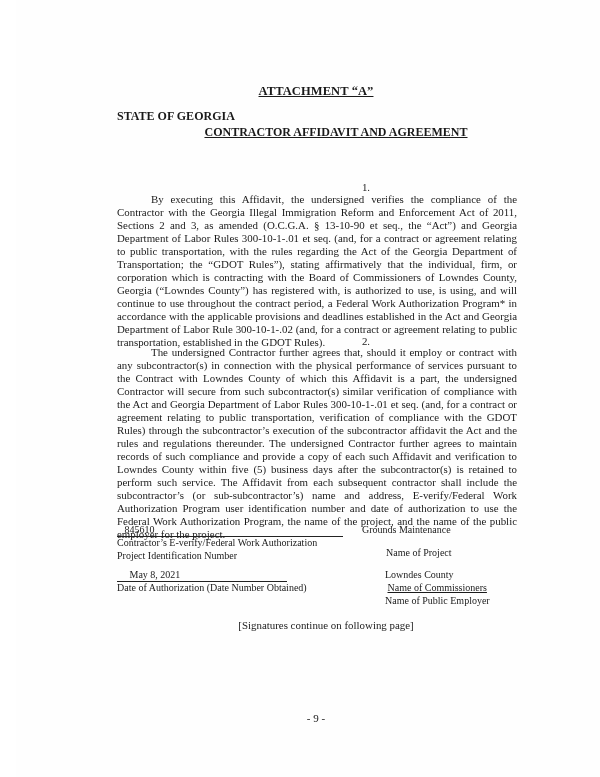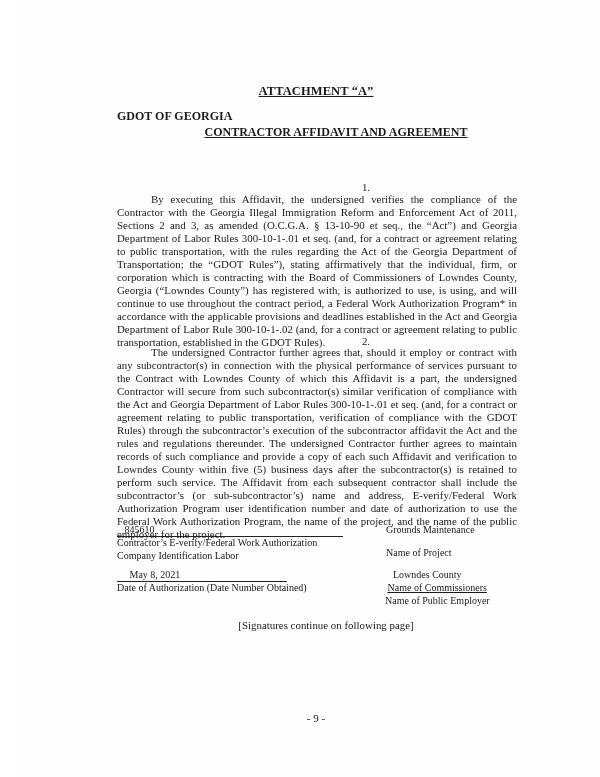--- a/index.html
+++ b/index.html
@@ -76,27 +76,27 @@
       line-height: 13px;
     }
     .sig-line {
       display: inline-block;
       border-bottom: 1px solid #222;
     }
     .s-id { top: 523px; left: 101px; }
     .s-id .sig-line { width: 226px; }
     .s-id-label { top: 536px; left: 101px; }
     .s-id-label2 { top: 549px; left: 101px; }
-    .s-proj { top: 523px; left: 346px; margin-left: 24px; }
+    .s-proj { top: 523px; left: 346px; }
     .s-proj-label { top: 536px; left: 370px; margin-top: 10px; }
 
     .s-date { top: 568px; left: 101px; }
     .s-date .sig-line { width: 170px; }
     .s-date-label { top: 581px; left: 101px; }
-    .s-emp1 { top: 568px; left: 369px; margin-left: 8px; }
+    .s-emp1 { top: 568px; left: 369px; }
     .s-emp2 { top: 581px; left: 369px; }
     .s-emp2 span { text-decoration: underline; }
     .s-emp-label { top: 594px; left: 369px; }
 
     .cont {
       position: absolute;
       top: 619px;
       left: 0; right: 0;
       padding-left: 20px;
       text-align: center;
@@ -109,35 +109,35 @@
       text-align: center;
       font-size: 11px;
     }
   </style>
 </head>
 <body>
 
 <div class="page">
 
   <div class="title">ATTACHMENT “A”</div>
-  <div class="state">GDOT OF GEORGIA</div>
+  <div class="state">STATE OF GEORGIA</div>
   <div class="subtitle">CONTRACTOR AFFIDAVIT AND AGREEMENT</div>
 
 
   <div class="num num1">1.</div>
   <div class="para p1 indent">By executing this Affidavit, the undersigned verifies the compliance of the Contractor with the Georgia Illegal Immigration Reform and Enforcement Act of 2011, Sections 2 and 3, as amended (O.C.G.A. § 13-10-90 et seq., the “Act”) and Georgia Department of Labor Rules 300-10-1-.01 et seq. (and, for a contract or agreement relating to public transportation, with the rules regarding the Act of the Georgia Department of Transportation; the “GDOT Rules”), stating affirmatively that the individual, firm, or corporation which is contracting with the Board of Commissioners of Lowndes County, Georgia (“Lowndes County”) has registered with, is authorized to use, is using, and will continue to use throughout the contract period, a Federal Work Authorization Program* in accordance with the applicable provisions and deadlines established in the Act and Georgia Department of Labor Rule 300-10-1-.02 (and, for a contract or agreement relating to public transportation, established in the GDOT Rules).</div>
 
   <div class="num num2">2.</div>
   <div class="para p2 indent">The undersigned Contractor further agrees that, should it employ or contract with any subcontractor(s) in connection with the physical performance of services pursuant to the Contract with Lowndes County of which this Affidavit is a part, the undersigned Contractor will secure from such subcontractor(s) similar verification of compliance with the Act and Georgia Department of Labor Rules 300-10-1-.01 et seq. (and, for a contract or agreement relating to public transportation, verification of compliance with the GDOT Rules) through the subcontractor’s execution of the subcontractor affidavit the Act and the rules and regulations thereunder.  The undersigned Contractor further agrees to maintain records of such compliance and provide a copy of each such Affidavit and verification to Lowndes County within five (5) business days after the subcontractor(s) is retained to perform such service.  The Affidavit from each subsequent contractor shall include the subcontractor’s (or sub-subcontractor’s) name and address, E-verify/Federal Work Authorization Program user identification number and date of authorization to use the Federal Work Authorization Program, the name of the project, and the name of the public employer for the project.</div>
 
   <div class="sig s-id">
     <span class="sig-line">&nbsp;&nbsp;&nbsp;<span>845610</span></span>
   </div>
   <div class="sig s-id-label">Contractor’s E-verify/Federal Work Authorization</div>
-  <div class="sig s-id-label2">Company Identification Labor</div>
+  <div class="sig s-id-label2">Project Identification Number</div>
 
   <div class="sig s-proj">Grounds Maintenance</div>
   <div class="sig s-proj-label">Name of Project</div>
 
   <div class="sig s-date">
     <span class="sig-line">&nbsp;&nbsp;&nbsp;&nbsp;&nbsp;<span>May 8, 2021</span></span>
   </div>
   <div class="sig s-date-label">Date of Authorization (Date Number Obtained)</div>
 
   <div class="sig s-emp1">Lowndes County</div>

